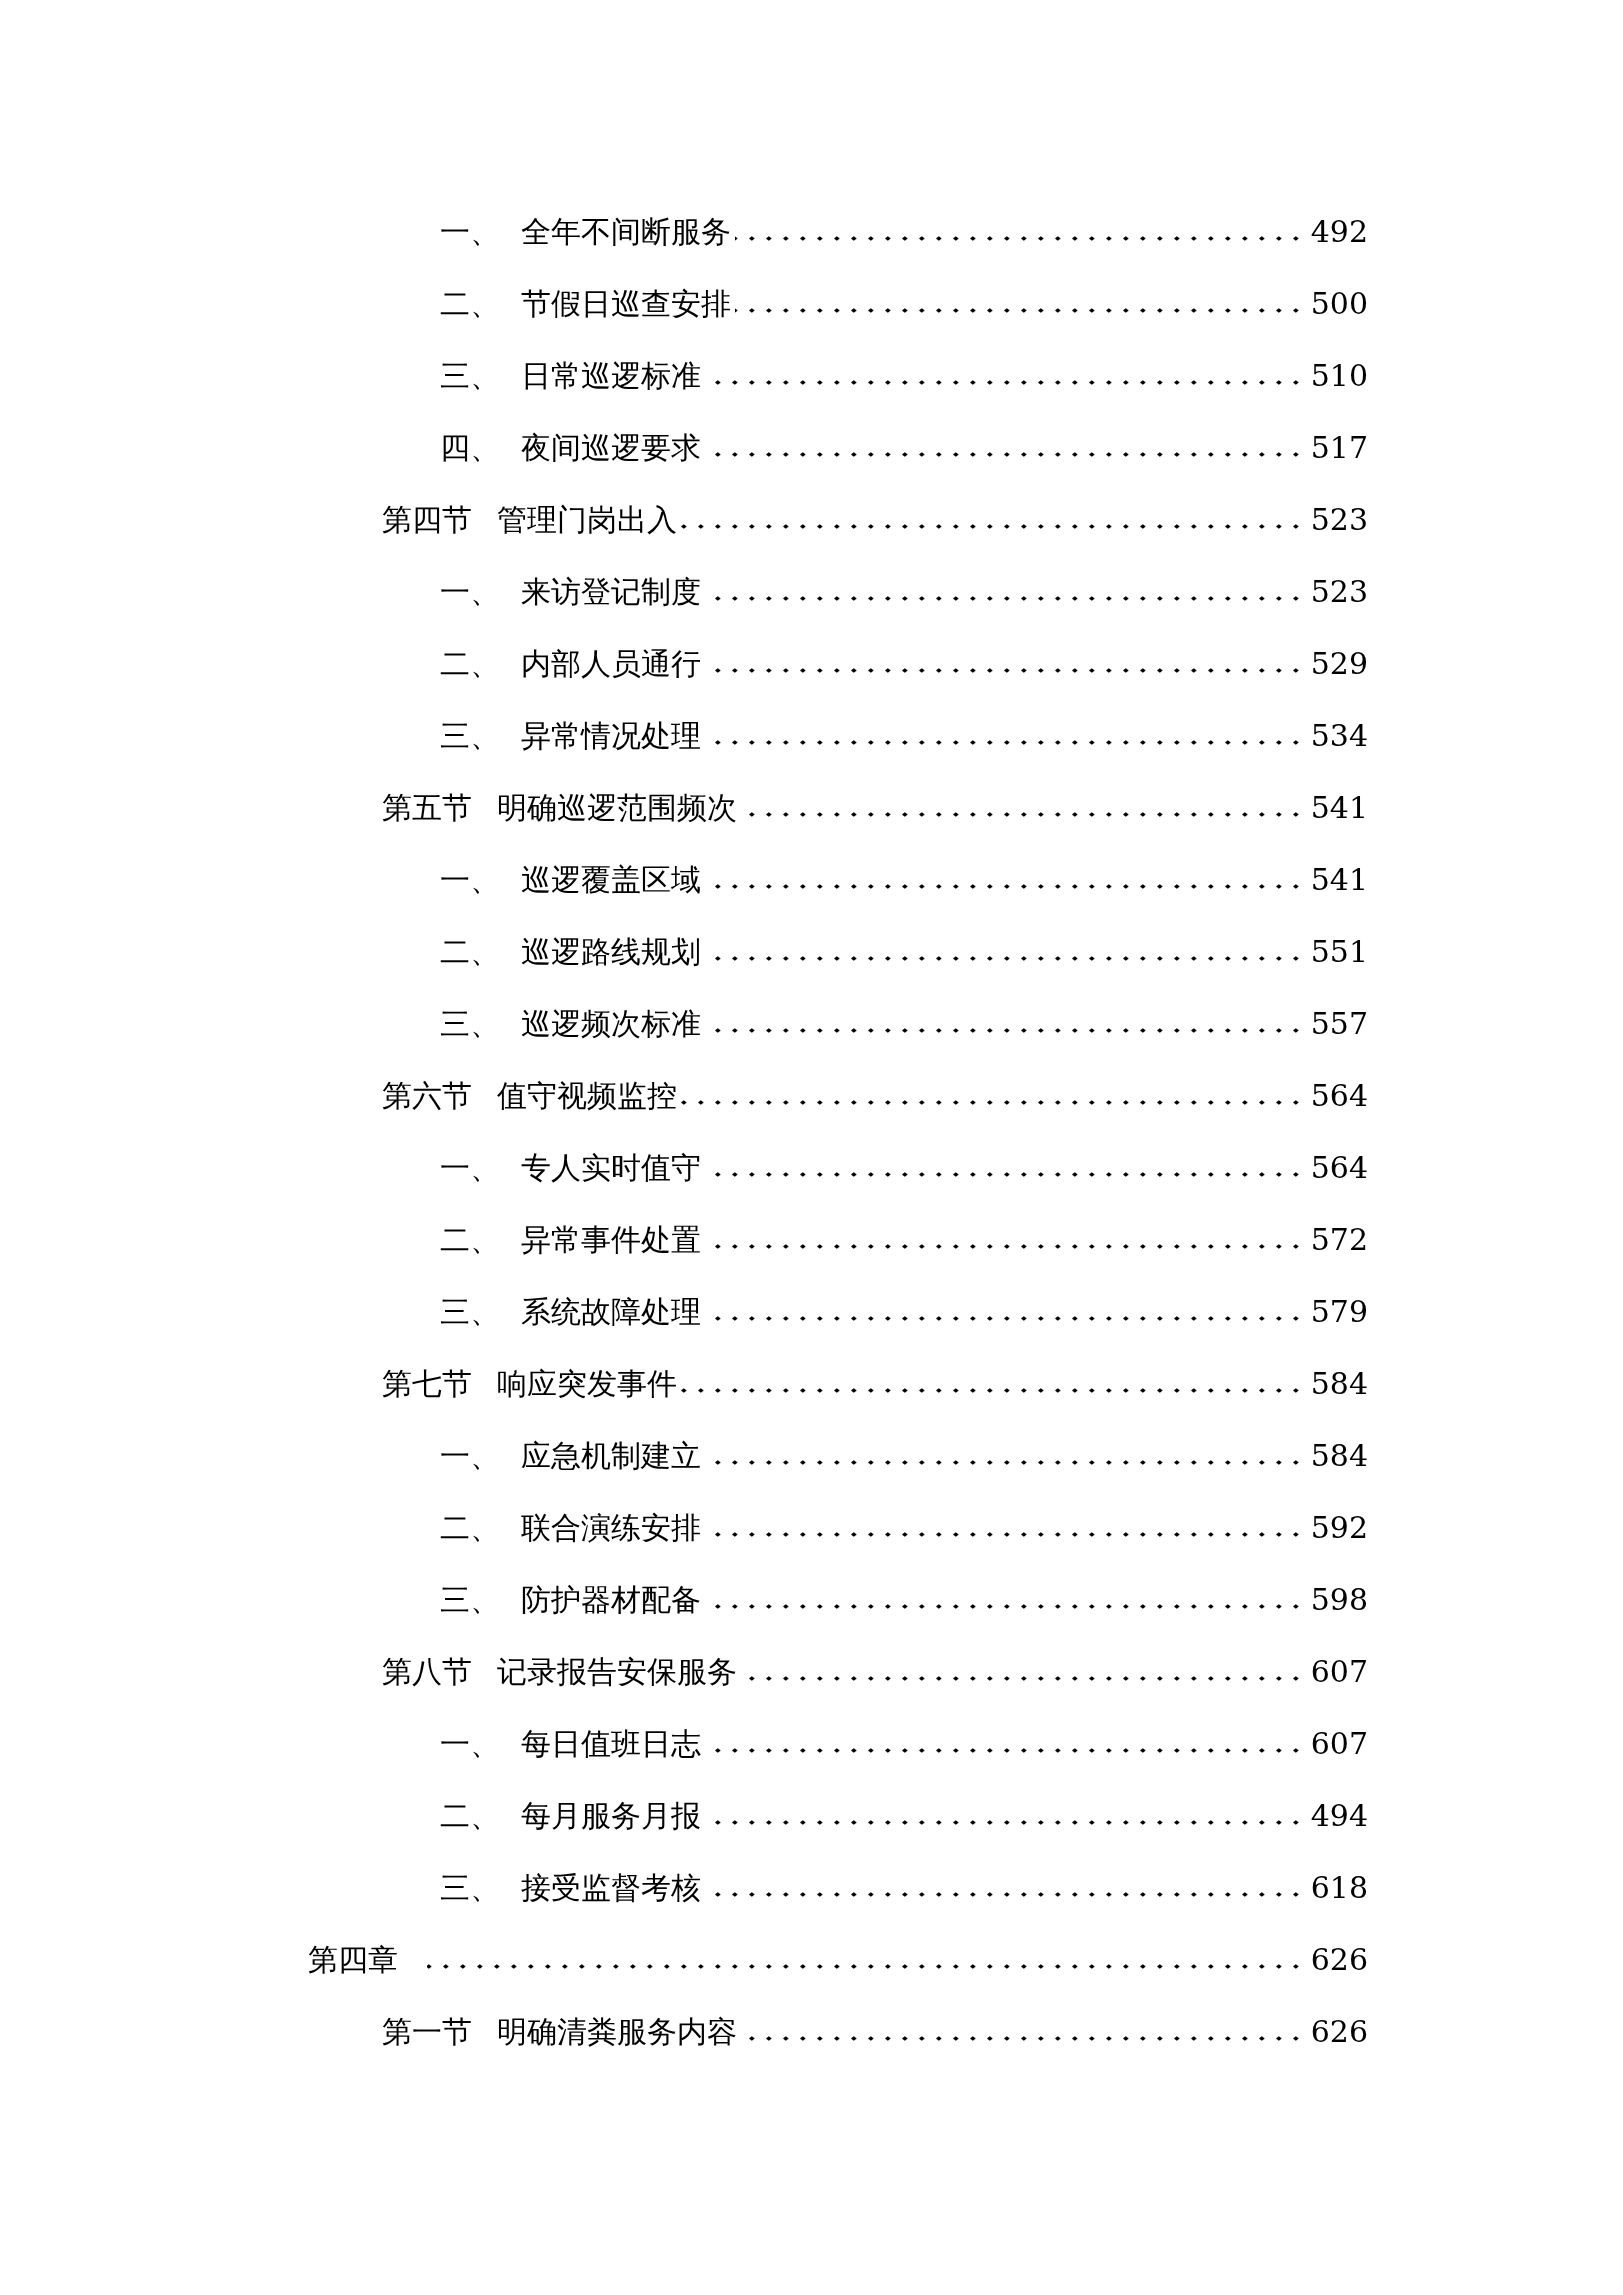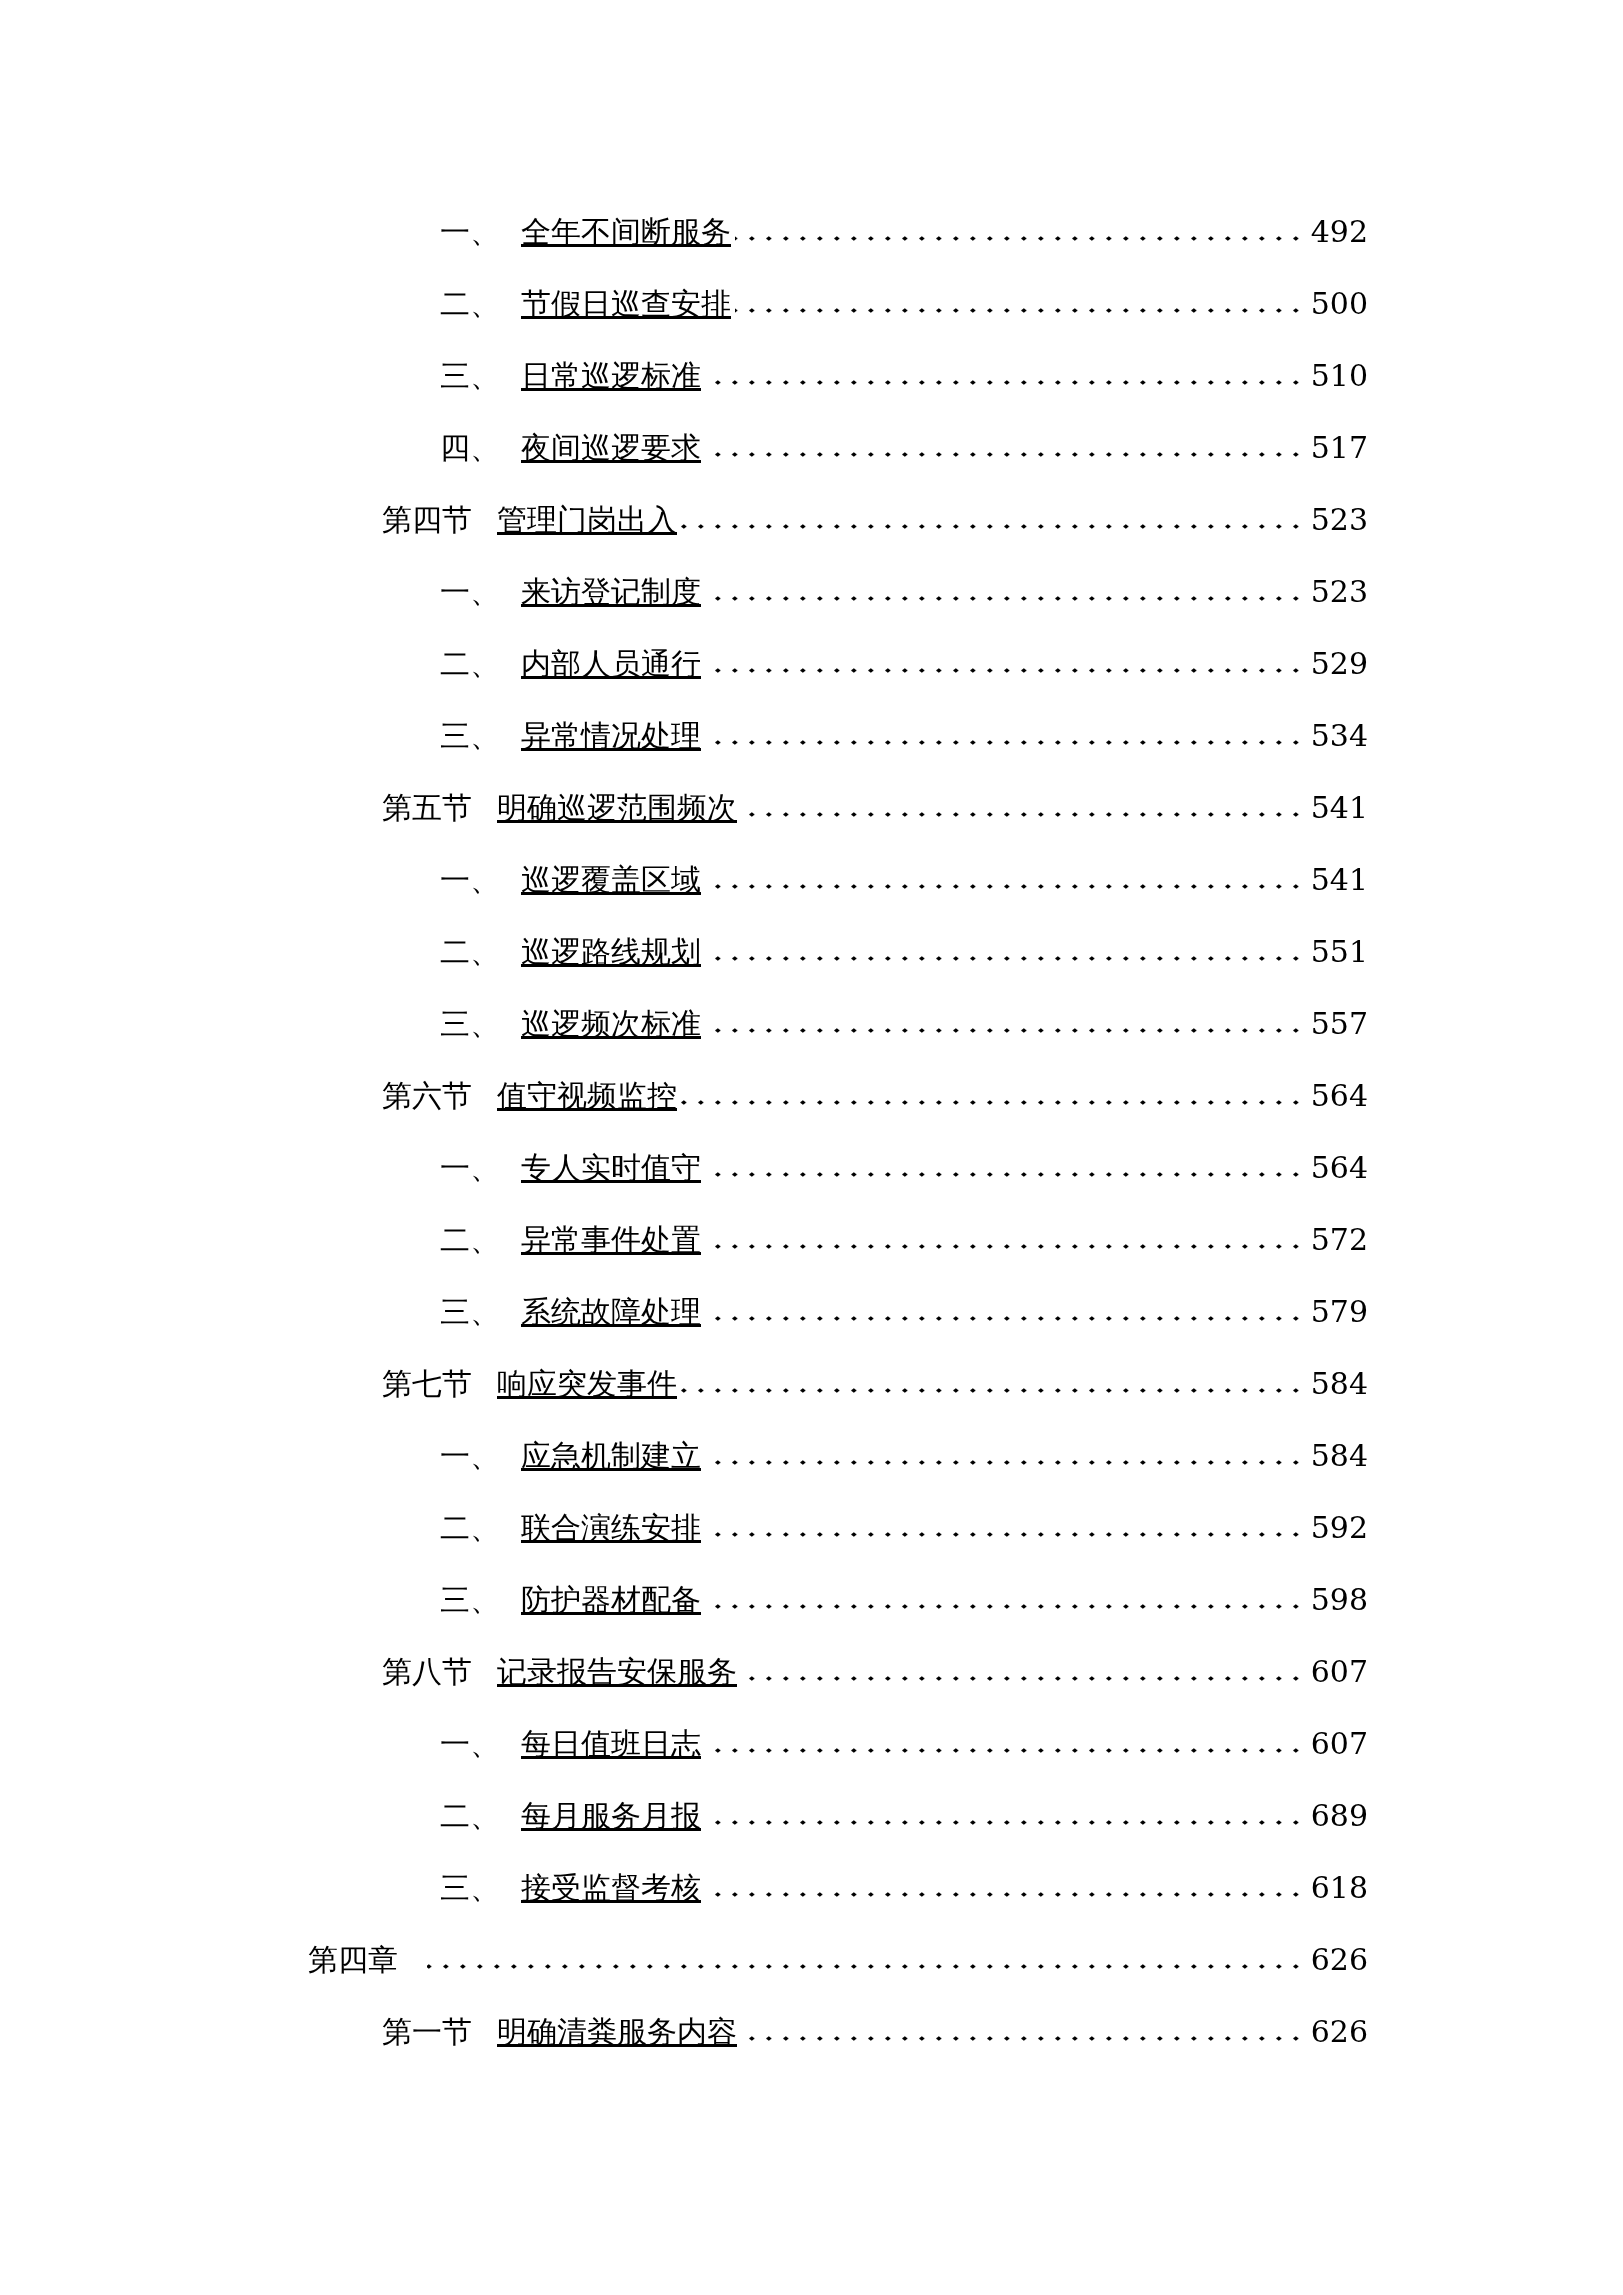--- a/index.html
+++ b/index.html
@@ -37,21 +37,20 @@
     .num {
       white-space: nowrap;
       flex: 0 0 auto;
     }
     .level-3 .num { width: 81px; }
     .level-2 .num { width: 115px; }
     .level-1 .num { width: 115px; }
     .title {
       white-space: nowrap;
       flex: 0 0 auto;
-      text-decoration: underline;
     }
     .leader {
       flex: 1 1 auto;
       overflow: hidden;
       white-space: nowrap;
       margin: 0 6.5px 0 3.9px;
       height: 39px;
       position: relative;
     }
     .leader::before {
@@ -207,21 +206,21 @@
   <div class="toc-row level-3">
     <span class="num">一、</span>
     <span class="title">每日值班日志</span>
     <span class="leader"></span>
     <span class="page">607</span>
   </div>
   <div class="toc-row level-3">
     <span class="num">二、</span>
     <span class="title">每月服务月报</span>
     <span class="leader"></span>
-    <span class="page">689</span>
+    <span class="page">494</span>
   </div>
   <div class="toc-row level-3">
     <span class="num">三、</span>
     <span class="title">接受监督考核</span>
     <span class="leader"></span>
     <span class="page">618</span>
   </div>
   <div class="toc-row level-1">
     <span class="num">第四章</span>
     <span class="leader"></span>

